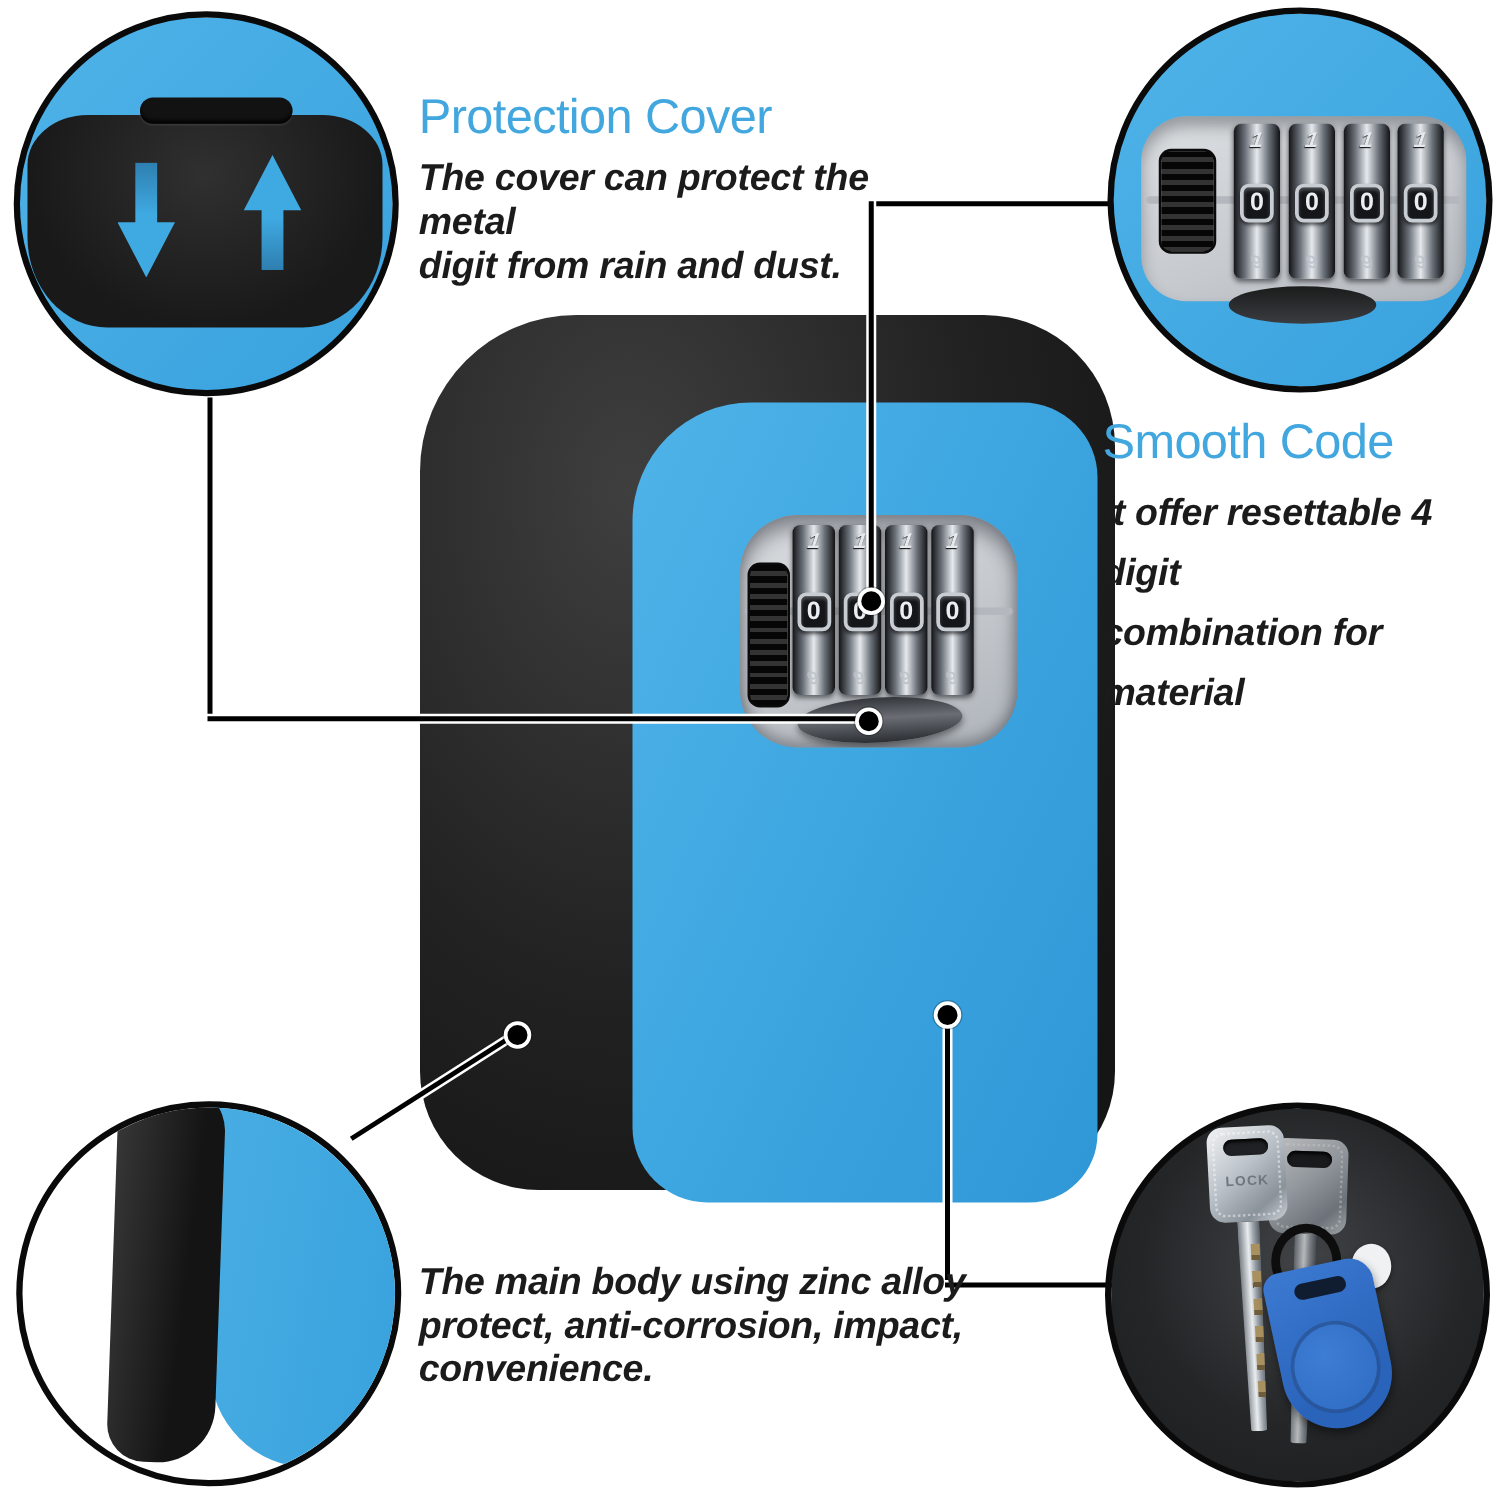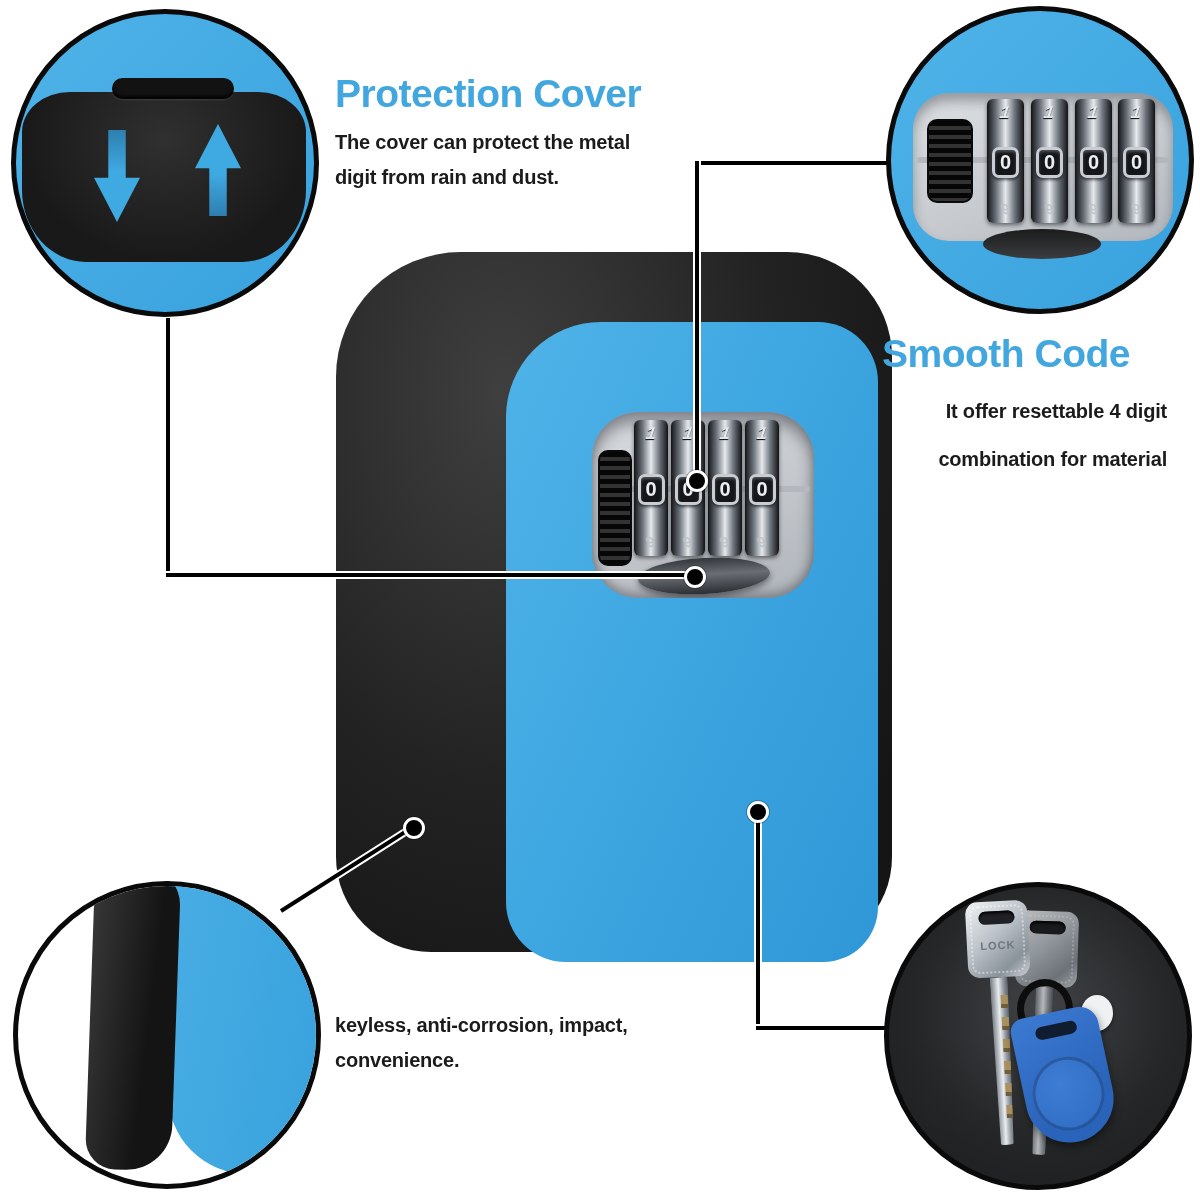--- a/index.html
+++ b/index.html
@@ -2,28 +2,28 @@
 <html><head>
 <meta charset="utf-8">
 <style>
   html,body{margin:0;padding:0;background:#fff;}
   *{box-sizing:border-box;}
   .stage{
     position:relative;width:1200px;height:1200px;background:#fff;overflow:hidden;
     font-family:"Liberation Sans", sans-serif;
   }
   
-  .callout-title{color:#42A7DE;font-weight:bold;font-size:39px;letter-spacing:-0.5px;line-height:1.05;}
-  .callout-body{color:#1B1B1B;font-weight:bold;font-size:20px;letter-spacing:-0.2px;}
+  .callout-title{color:#42A7DE;font-weight:normal;font-size:39px;letter-spacing:-0.5px;line-height:1.05;}
+  .callout-body{color:#1B1B1B;font-weight:bold;font-size:30px;letter-spacing:-0.2px;font-style:italic;}
   .tb-protection{position:absolute;left:335px;top:74px;width:430px;}
   .tb-protection .callout-body{margin-top:10px;line-height:35px;}
   .tb-smooth{position:absolute;left:882px;top:334px;width:285px;}
   .tb-smooth .callout-title{}
   .tb-smooth .callout-body div{margin-top:0;line-height:48px;}
-  .tb-smooth .callout-body{margin-top:12px;text-align:right;}
+  .tb-smooth .callout-body{margin-top:12px;}
   .tb-alloy{position:absolute;left:335px;top:998px;width:440px;}
   .tb-alloy .callout-title{font-size:41px;}
   .tb-alloy .callout-body{margin-top:10px;line-height:35px;}
 
   
   .shell{
     position:absolute;left:336px;top:252px;width:556px;height:700px;
     background:radial-gradient(ellipse at 30% 20%, #3f3f3f, #222 50%, #151515 85%);
     border-radius:125px 105px 95px 95px;
   }
@@ -273,18 +273,19 @@
   <div class="tb-smooth">
     <div class="callout-title">Smooth Code</div>
     <div class="callout-body">
       <div>It offer resettable 4 digit</div>
       <div>combination for material</div>
     </div>
   </div>
 
   <div class="tb-alloy">
     <div class="callout-body">
-      <div>keyless, anti-corrosion, impact,</div>
+      <div>The main body using zinc alloy</div>
+      <div>protect, anti-corrosion, impact,</div>
       <div>convenience.</div>
     </div>
   </div>
 
 </div>
 
 </body></html>

